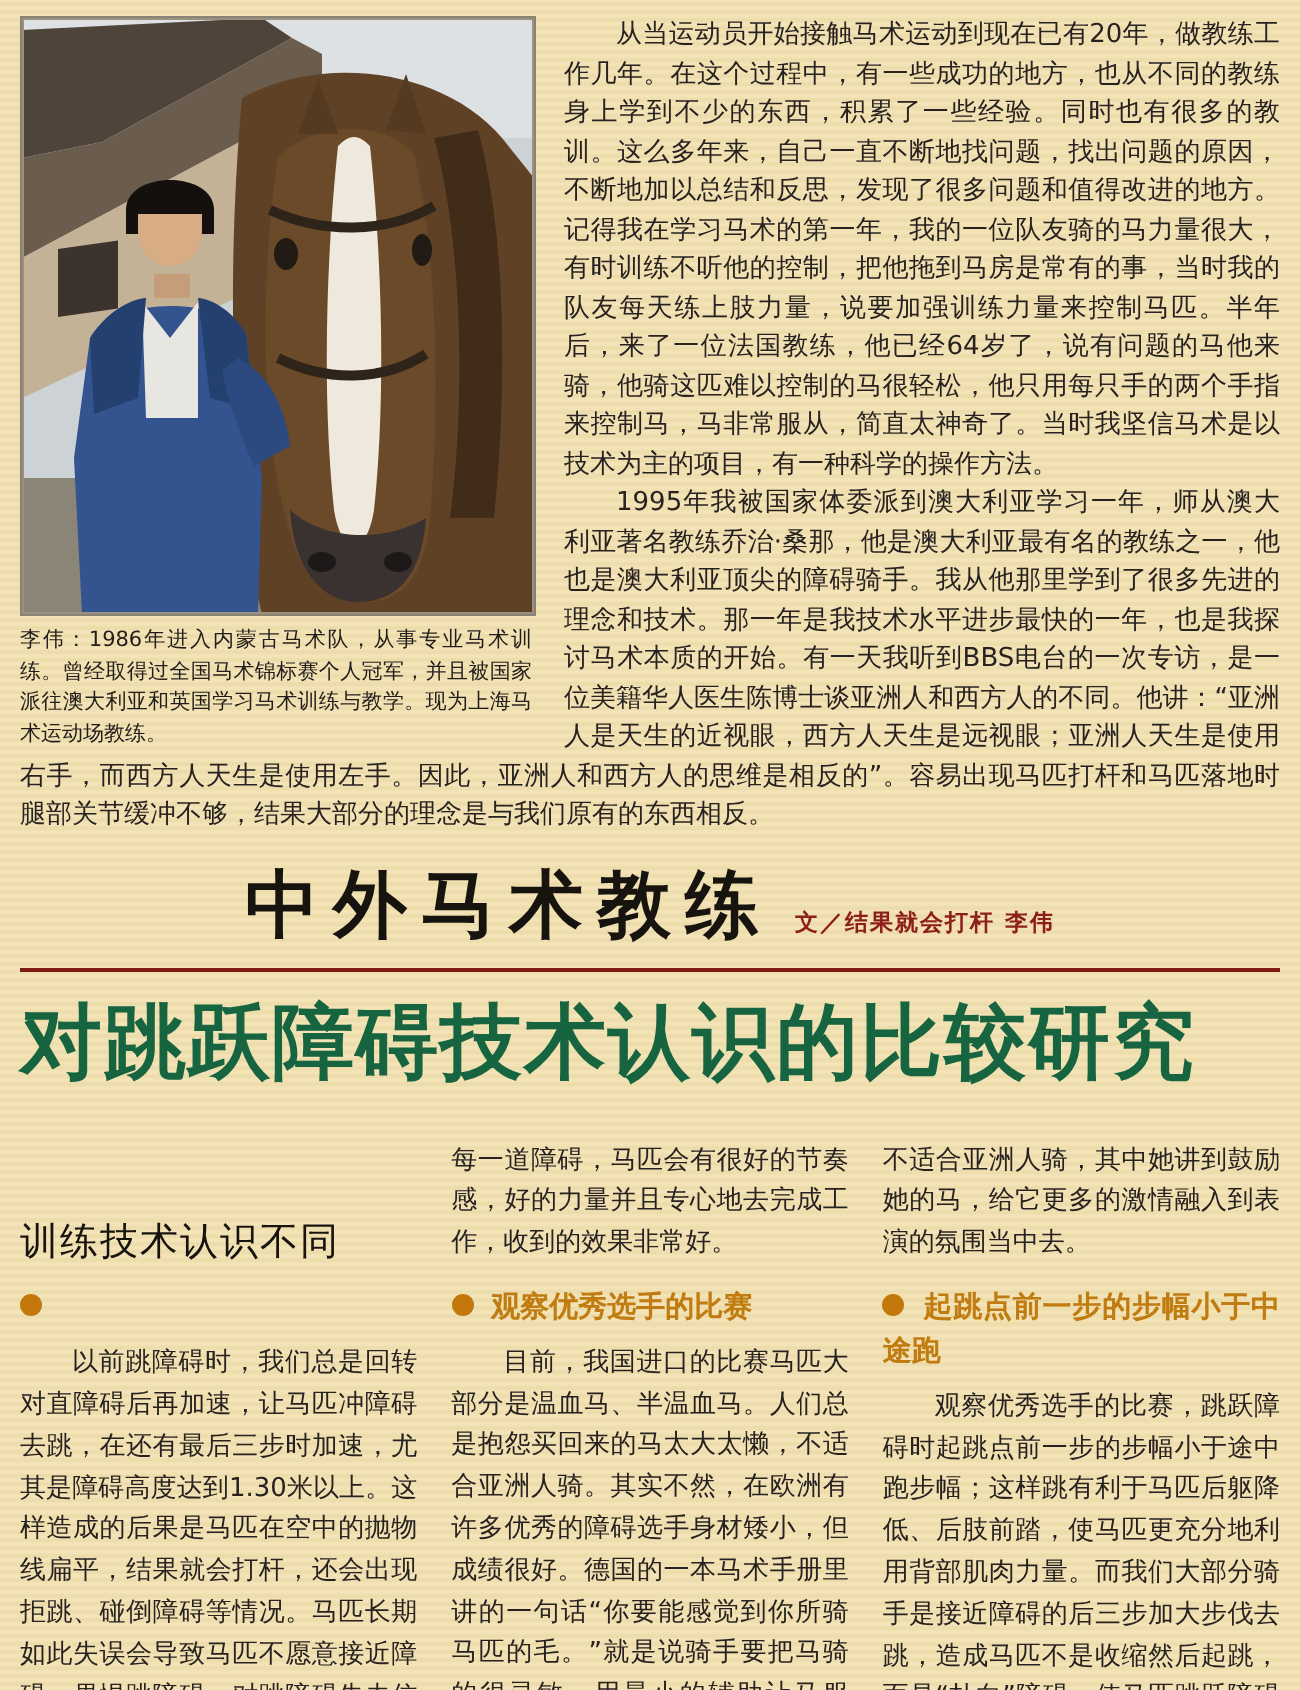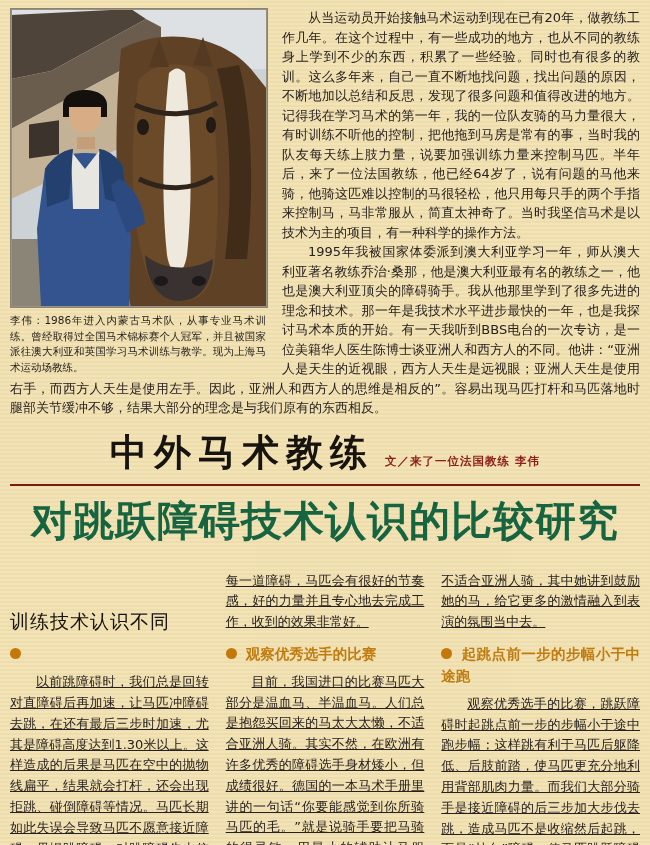--- a/index.html
+++ b/index.html
@@ -21,31 +21,31 @@
   .photo-frame { width:256px; height:298px; background:#b9b4a9; border:1px solid #8a8274; }
   .photo-frame svg { display:block; }
   .caption { font-size:10.5px; line-height:15.5px; margin-top:5px; padding-right:4px; color:#211d1a; text-align:justify; }
   
   .masthead { clear:both; text-align:center; padding:10px 0 4px 0; white-space:nowrap; }
   .masthead .title { font-size:37px; font-weight:bold; letter-spacing:7px; color:#17130f;text-align:right; }
   .masthead .byline { font-size:11.5px; font-weight:bold; color:#8d1f1a; margin-left:6px; letter-spacing:1px; }
   .rule { border:0; border-top:2px solid #7e1a14; margin:2px 0 0 0; }
   
   .headline {
-    text-align:center;
+    text-align:left;
     font-size:41px; font-weight:900;
     color:#176540; letter-spacing:1px;
     margin:8px 0 2px 0;
     font-family:"DejaVu Serif","Liberation Serif",serif;
     white-space:nowrap;
   }
   
   .cols { display:flex; gap:17px; margin-top:22px; }
   .col { flex:1; font-size:13px; line-height:20.8px; text-align:justify; }
-  .col p { margin:0 0 2px 0;text-decoration:underline; }
+  .col p { margin:0 0 2px 0; }
   .col p.indent { text-indent:2em; }
   .section-heading { font-size:19px; font-weight:normal; color:#17130f; margin:40px 0 12px 0; letter-spacing:1px; }
   .sub { color:#c07c10; font-weight:bold; font-size:14.5px; line-height:22px; margin:10px 0 7px 0; }
   .dot { display:inline-block; width:11px; height:11px; border-radius:50%; background:#c4770b; margin-right:9px; }
 </style>
 </head>
 <body>
 
 <div class="page">
 
@@ -105,21 +105,21 @@
         </svg>
       </div>
       <div class="caption">李伟：1986年进入内蒙古马术队，从事专业马术训练。曾经取得过全国马术锦标赛个人冠军，并且被国家派往澳大利亚和英国学习马术训练与教学。现为上海马术运动场教练。</div>
     </div>
     <p>从当运动员开始接触马术运动到现在已有20年，做教练工作几年。在这个过程中，有一些成功的地方，也从不同的教练身上学到不少的东西，积累了一些经验。同时也有很多的教训。这么多年来，自己一直不断地找问题，找出问题的原因，不断地加以总结和反思，发现了很多问题和值得改进的地方。记得我在学习马术的第一年，我的一位队友骑的马力量很大，有时训练不听他的控制，把他拖到马房是常有的事，当时我的队友每天练上肢力量，说要加强训练力量来控制马匹。半年后，来了一位法国教练，他已经64岁了，说有问题的马他来骑，他骑这匹难以控制的马很轻松，他只用每只手的两个手指来控制马，马非常服从，简直太神奇了。当时我坚信马术是以技术为主的项目，有一种科学的操作方法。</p>
     <p>1995年我被国家体委派到澳大利亚学习一年，师从澳大利亚著名教练乔治·桑那，他是澳大利亚最有名的教练之一，他也是澳大利亚顶尖的障碍骑手。我从他那里学到了很多先进的理念和技术。那一年是我技术水平进步最快的一年，也是我探讨马术本质的开始。有一天我听到BBS电台的一次专访，是一位美籍华人医生陈博士谈亚洲人和西方人的不同。他讲：“亚洲人是天生的近视眼，西方人天生是远视眼；亚洲人天生是使用右手，而西方人天生是使用左手。因此，亚洲人和西方人的思维是相反的”。容易出现马匹打杆和马匹落地时腿部关节缓冲不够，结果大部分的理念是与我们原有的东西相反。</p>
   </div>
 
   <div class="masthead">
     <span class="title">中外马术教练</span>
-    <span class="byline">文／来了一位法国教练  李伟</span>
+    <span class="byline">文／结果就会打杆  李伟</span>
   </div>
 
   <hr class="rule">
 
   <div class="headline">对跳跃障碍技术认识的比较研究</div>
 
   <div class="cols">
 
     <div class="col">
       <div class="section-heading">训练技术认识不同</div>

